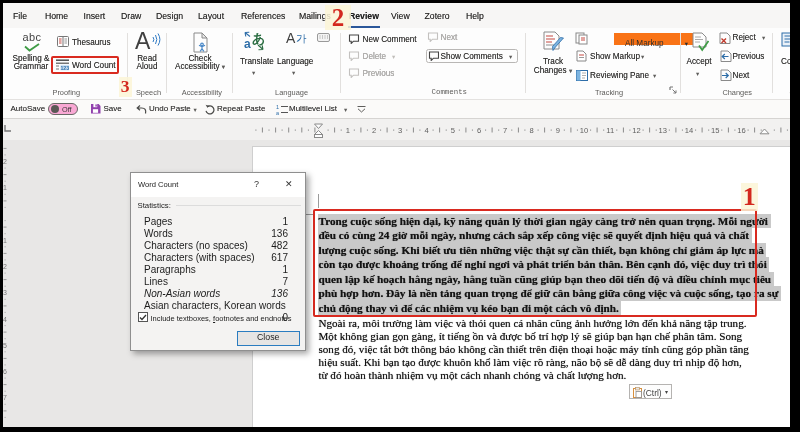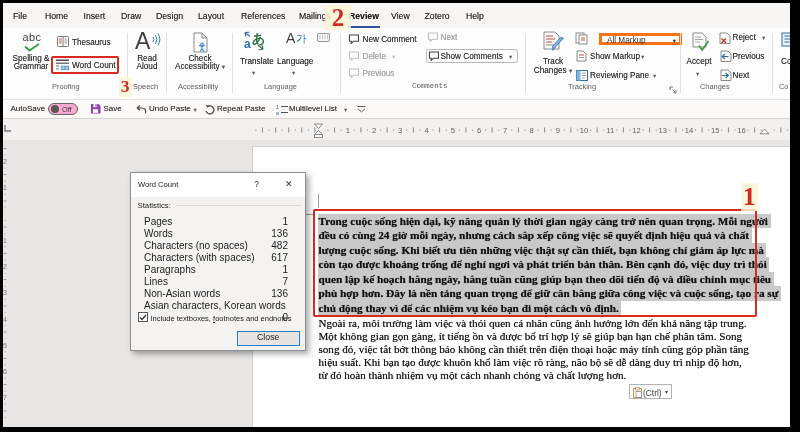--- a/index.html
+++ b/index.html
@@ -9,21 +9,21 @@
 #ribbon{left:3px;top:28px;width:787px;height:72px;background:#fdfdfd;border-bottom:1px solid #e4e2e0;}
 #qat{left:3px;top:100px;width:787px;height:19px;background:#fbfaf9;border-bottom:1px solid #d6d4d2;}
 #rulerband{left:3px;top:119px;width:787px;height:21px;background:#f2f1f0;}
 #docarea{left:3px;top:140px;width:787px;height:287px;background:#e8e7e6;}
 #page{left:252px;top:146px;width:538px;height:281px;background:#fff;border-left:1px solid #cfcfcf;border-top:1px solid #cfcfcf;}
 .frame{background:#000;z-index:90;}
 .mi{position:absolute;top:3px;height:25px;line-height:26px;font-size:8.7px;color:#2b2a29;text-shadow:0 0 0.6px rgba(43,42,41,.6);}
 #rev{font-weight:700;color:#1e1e1e;}
 #revline{position:absolute;left:348px;top:25.5px;width:32px;height:2.2px;background:#2b579a;z-index:5;}
 .sep{position:absolute;top:33px;height:60px;width:1px;background:#e2e0de;}
-.glabel{position:absolute;top:82px;font-size:7.4px;color:#5c5b59;text-align:left;}
+.glabel{position:absolute;top:88px;font-size:7.4px;color:#5c5b59;text-align:right;}
 .btxt{font-size:8.2px;color:#2f2e2d;text-shadow:0 0 0.6px rgba(47,46,45,.6);}
 .gray .btxt, .grayt{color:#b8b6b4;}
 .chev{font-size:6.5px;color:#5f5e5c;}
 .chevg{font-size:6.5px;color:#c0beba;}
 .qtxt{font-size:8px;color:#3a3938;text-shadow:0 0 0.6px rgba(58,57,56,.6);}
 .dl{height:14.45px;line-height:14.45px;white-space:pre;font-weight:bold;}
 .dl2{height:13.0px;line-height:13.0px;white-space:pre;}
 #para1{left:318.5px;top:214px;font-family:"Liberation Serif",serif;font-size:11.25px;color:#131313;text-shadow:0 0 0.7px rgba(20,20,20,.75);}
 #para2{left:318.5px;top:316.9px;font-family:"Liberation Serif",serif;font-size:11.1px;color:#131313;text-shadow:0 0 0.7px rgba(20,20,20,.75);}
 .hl{display:inline-block;background:#c9c9c9;height:14.45px;line-height:14.45px;padding:0 2.5px 0 1px;margin-left:-1px;}
@@ -161,21 +161,21 @@
 <path d="M3 5 h7 M3 8 h9 M3 11 h6" stroke="#c64a43" stroke-width="1.1"></path>
 <path d="M3 14 h8" stroke="#999" stroke-width="1.1"></path>
 <path d="M20.5 7 l-8 9 -2.5 3.5 -.5-4 8-9 z" fill="#7db4e0" stroke="#2d6da8" stroke-width=".8"></path>
 </svg>
 <div class="abs btxt" style="left:533px;top:57px;width:40px;text-align:center;line-height:9px;white-space:nowrap;">Track<br>Changes <span class="chev">▾</span></div>
 <svg class="abs" width="14" height="13" style="left:575px;top:32px;">
     <rect x="1" y="1" width="8" height="10" fill="#fff" stroke="#888"></rect>
     <rect x="4" y="3" width="8" height="9" fill="#fff" stroke="#888"></rect>
     <path d="M6 6 h4 M6 8 h4" stroke="#c64a43" stroke-width="1"></path>
   </svg>
-<div class="abs" style="left:599px;top:32.5px;width:83px;height:12px;background:#fff;border:3px solid #f97316;font-size:8.2px;color:#2f2e2d;line-height:10.5px;padding-left:5px;">All Markup<span style="float:right;margin-right:3px;font-size:6.5px;">▾</span></div>
+<div class="abs" style="left:614px;top:32.5px;width:83px;height:12px;background:#fff;border:6px solid #f97316;font-size:8.2px;color:#2f2e2d;line-height:10.5px;padding-left:5px;">All Markup<span style="float:right;margin-right:3px;font-size:6.5px;">▾</span></div>
 <svg class="abs" width="11" height="12" style="left:576px;top:50px;">
     <path d="M1 1 h6 l3 3 v7 h-9 z" fill="#fff" stroke="#888"></path>
     <path d="M3 5 h5" stroke="#c64a43"></path>
     <path d="M3 7.5 h5" stroke="#999"></path>
   </svg>
 <span class="abs btxt" style="left:590px;top:51.5px;">Show Markup</span>
 <span class="abs chev" style="left:641px;top:52.5px;">▾</span>
 <svg class="abs" width="12" height="11" style="left:576px;top:69.5px;">
     <rect x="0.5" y="0.5" width="11" height="10" fill="#fff" stroke="#2d6da8"></rect>
     <rect x="0.5" y="0.5" width="4" height="10" fill="#7db4e0"></rect>
@@ -437,21 +437,21 @@
  <span style="position:absolute;left:123px;top:6px;font-size:9px;color:#333;">?</span>
  <span style="position:absolute;left:154px;top:6px;font-size:9px;color:#333;">✕</span>
  <span style="position:absolute;left:6.5px;top:28px;font-size:7.8px;color:#1c1c1c;">Statistics:</span>
  <div style="position:absolute;left:45px;top:32px;right:4px;height:1px;background:#dcdcdc;"></div>
  <div class="drow" style="top:42.5px;">Pages<span class="dval">1</span></div>
  <div class="drow" style="top:54.5px;">Words<span class="dval">136</span></div>
  <div class="drow" style="top:66.5px;">Characters (no spaces)<span class="dval">482</span></div>
  <div class="drow" style="top:78.5px;">Characters (with spaces)<span class="dval">617</span></div>
  <div class="drow" style="top:90.5px;">Paragraphs<span class="dval">1</span></div>
  <div class="drow" style="top:102.5px;">Lines<span class="dval">7</span></div>
- <div class="drow" style="top:114.5px;">Non-Asian words<span class="dval">136</span></div>
+ <div class="drow" style="top:114.5px;font-style:italic;">Non-Asian words<span class="dval">136</span></div>
  <div class="drow" style="top:126.5px;">Asian characters, Korean words<span class="dval">0</span></div>
  <div style="position:absolute;left:6.5px;top:139px;width:10px;height:10px;background:#fff;border:1px solid #555;"></div>
  <svg style="position:absolute;left:8px;top:141px;" width="8" height="7">
       <path d="M1 3.5 l2 2 L7 1" stroke="#333" stroke-width="1.3" fill="none"></path>
     </svg>
  <span style="position:absolute;left:19.5px;top:140.5px;font-size:7.5px;color:#1c1c1c;white-space:nowrap;">Include textboxes, <span style="text-decoration:underline;">f</span>ootnotes and endnotes</span>
  <div style="position:absolute;left:106px;top:158px;width:62.5px;height:15px;background:#e6e5e4;border:1.6px solid #2a7cc0;font-size:8.8px;color:#1c1c1c;text-align:center;line-height:11.5px;">Close</div>
 </div>
 
 <div class="abs frame" style="left:0;top:0;width:800px;height:3px;"></div>

